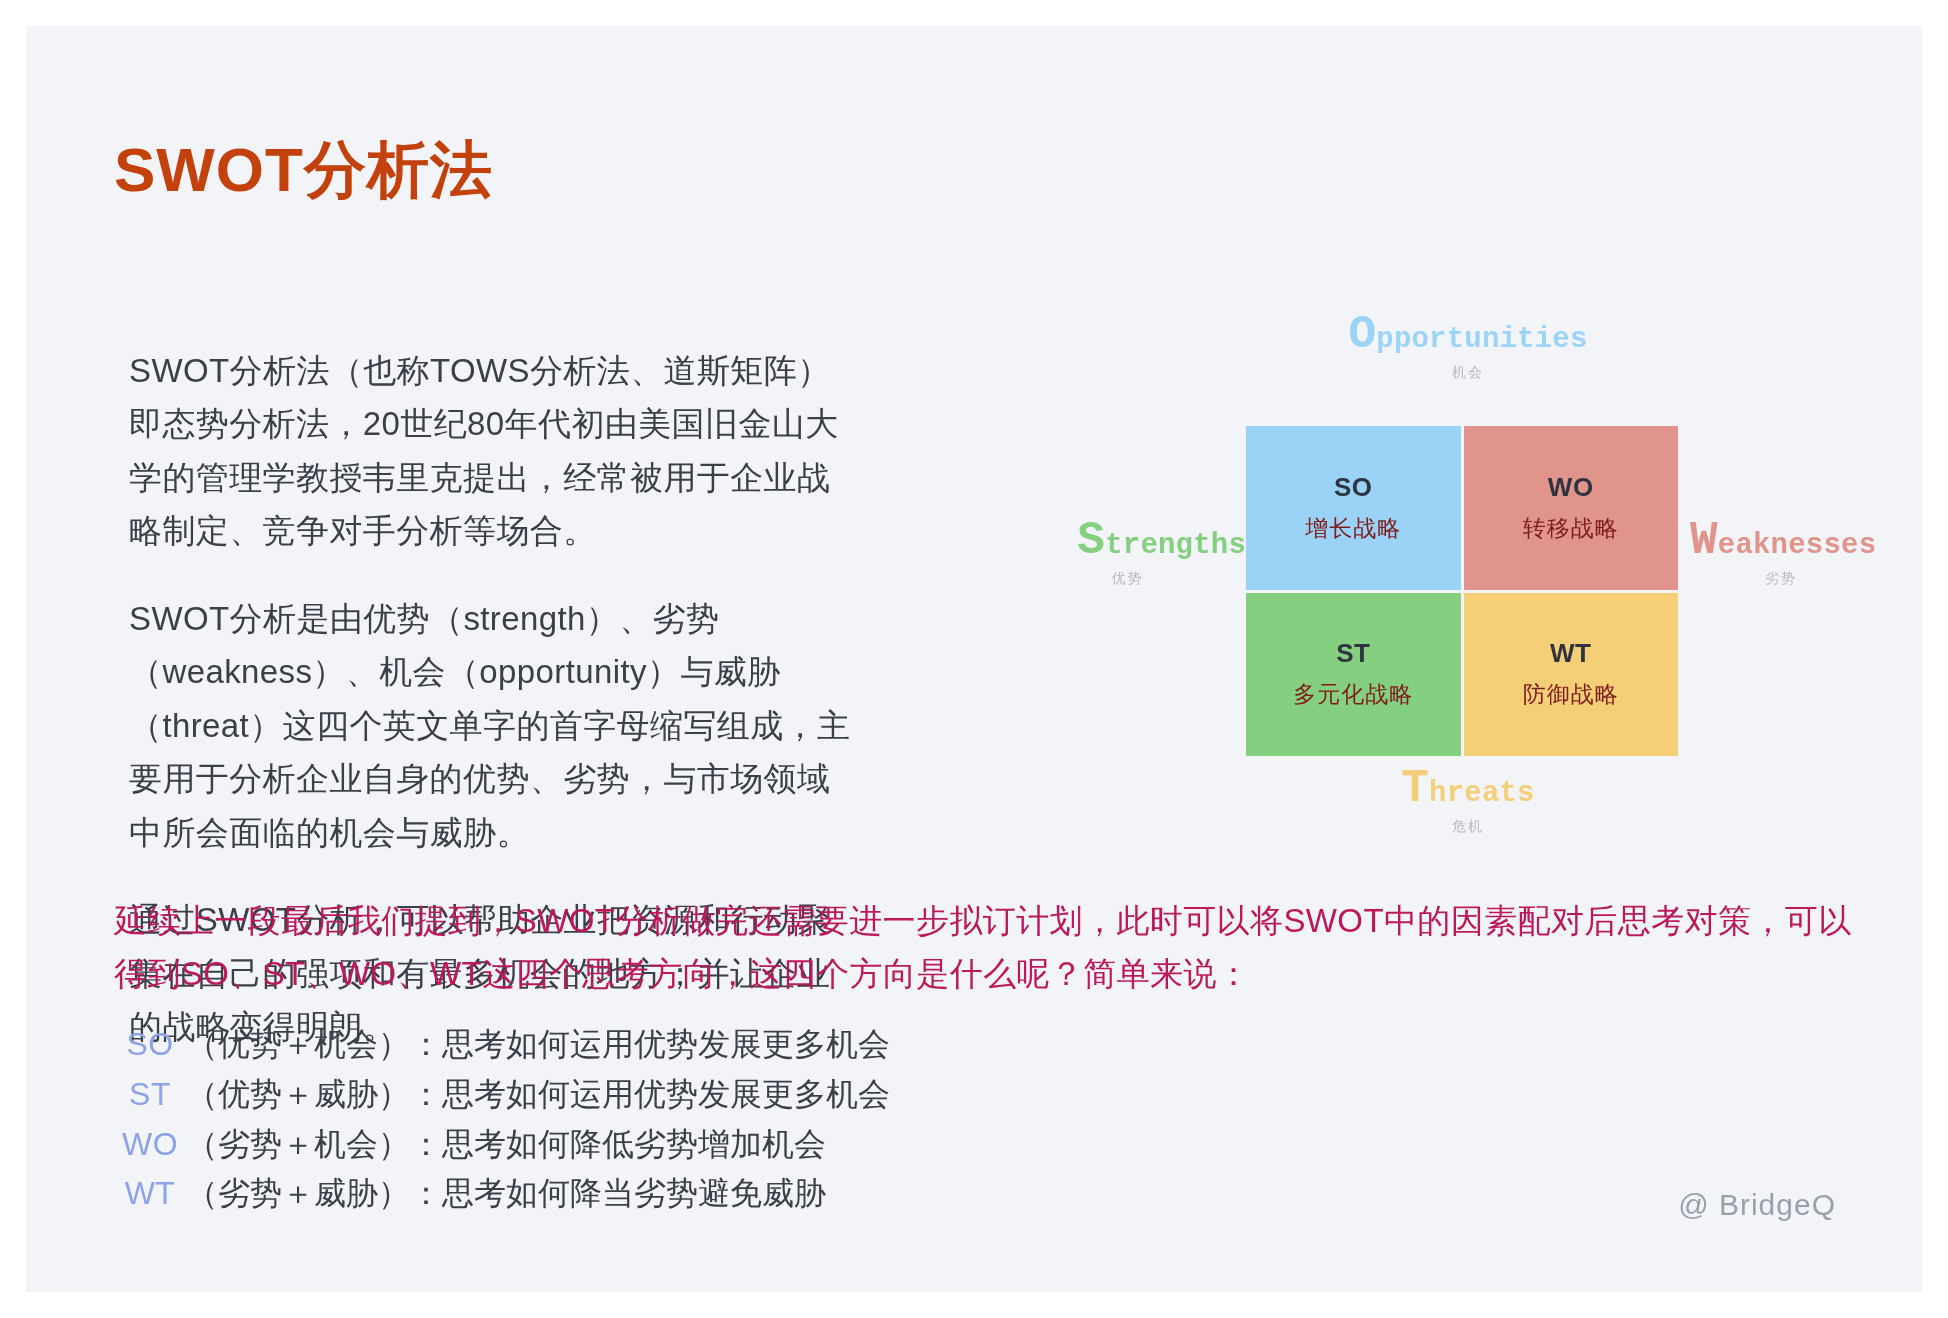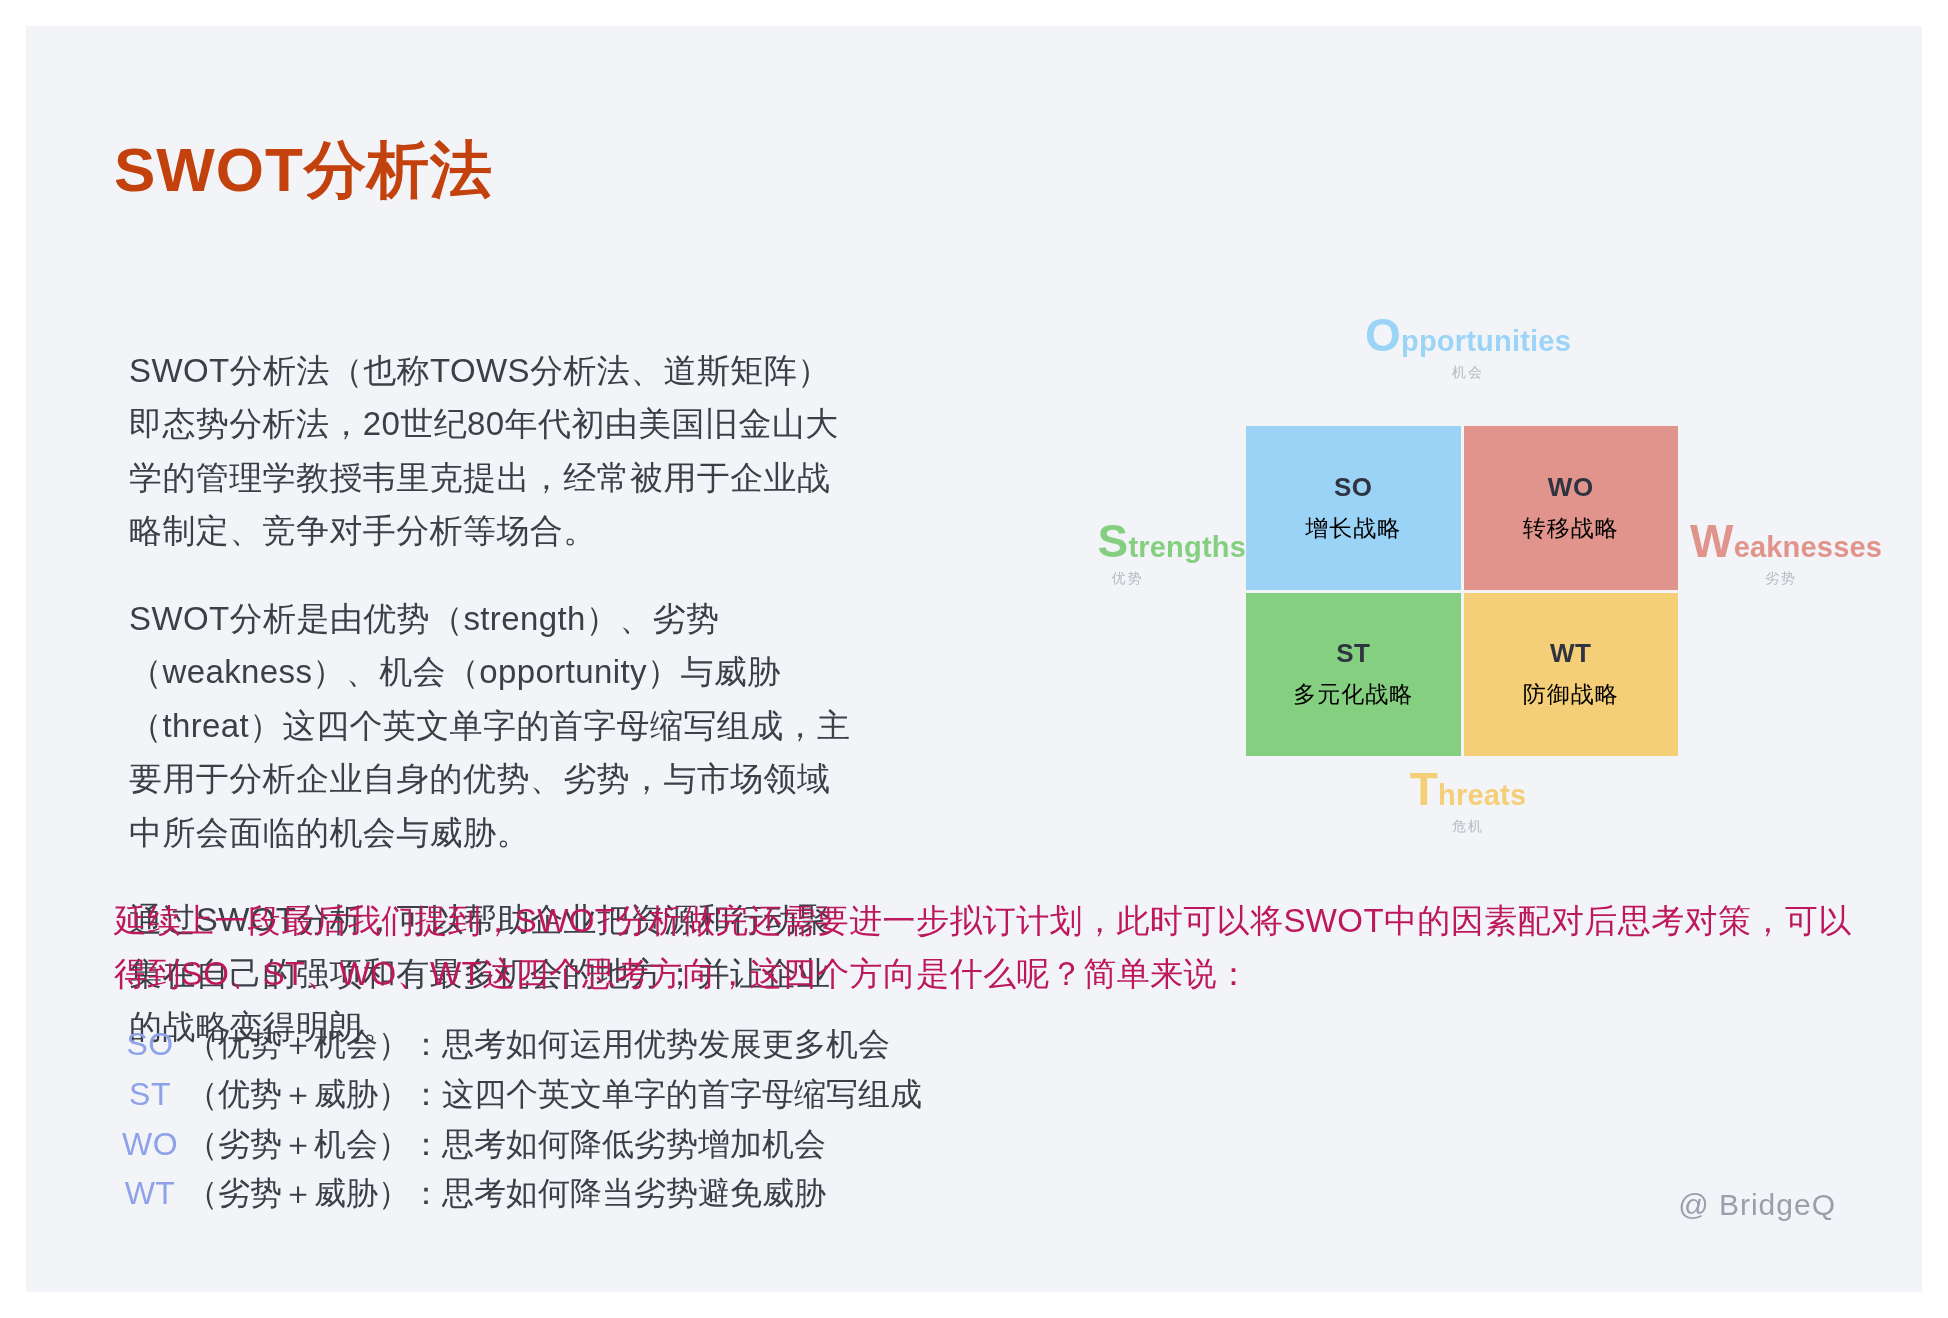--- a/index.html
+++ b/index.html
@@ -126,29 +126,29 @@
   }
   .quad-code {
     font-size: 26px;
     font-weight: bold;
     color: #2f3440;
     letter-spacing: 0.5px;
     margin-bottom: 10px;
   }
   .quad-name {
     font-size: 23px;
-    color: #000000;
+    color: #7f1d1d;
     letter-spacing: 1px;
   }
   .q-so { background: #9ad3f5; }
   .q-wo { background: #e0948b; }
   .q-st { background: #85cf81; }
   .q-wt { background: #f5ce78; }
 
-  .axis-label { position: absolute; white-space: nowrap; }
+  .axis-label { position: absolute; white-space: nowrap; font-family: Liberation Mono, monospace; }
   .axis-en {
     font-size: 29px;
     font-weight: bold;
     letter-spacing: 0.2px;
     line-height: 1;
   }
   .axis-en .cap { font-size: 46px; }
   .axis-cn {
     font-size: 14px;
     color: #b5b9c0;
@@ -193,21 +193,21 @@
 
   <div id="wide-para">延续上一段最后我们提到，SWOT分析做完还需要进一步拟订计划，此时可以将SWOT中的因素配对后思考对策，可以得到SO、ST、WO、WT这四个思考方向，这四个方向是什么呢？简单来说：</div>
 
   <div id="pair-list">
     <div class="pair-row">
       <span class="pair-code">SO</span>
       <span class="pair-rest">（优势＋机会）：思考如何运用优势发展更多机会</span>
     </div>
     <div class="pair-row">
       <span class="pair-code">ST</span>
-      <span class="pair-rest">（优势＋威胁）：这四个英文单字的首字母缩写组成</span>
+      <span class="pair-rest">（优势＋威胁）：思考如何运用优势发展更多机会</span>
     </div>
     <div class="pair-row">
       <span class="pair-code">WO</span>
       <span class="pair-rest">（劣势＋机会）：思考如何降低劣势增加机会</span>
     </div>
     <div class="pair-row">
       <span class="pair-code">WT</span>
       <span class="pair-rest">（劣势＋威胁）：思考如何降当劣势避免威胁</span>
     </div>
   </div>

